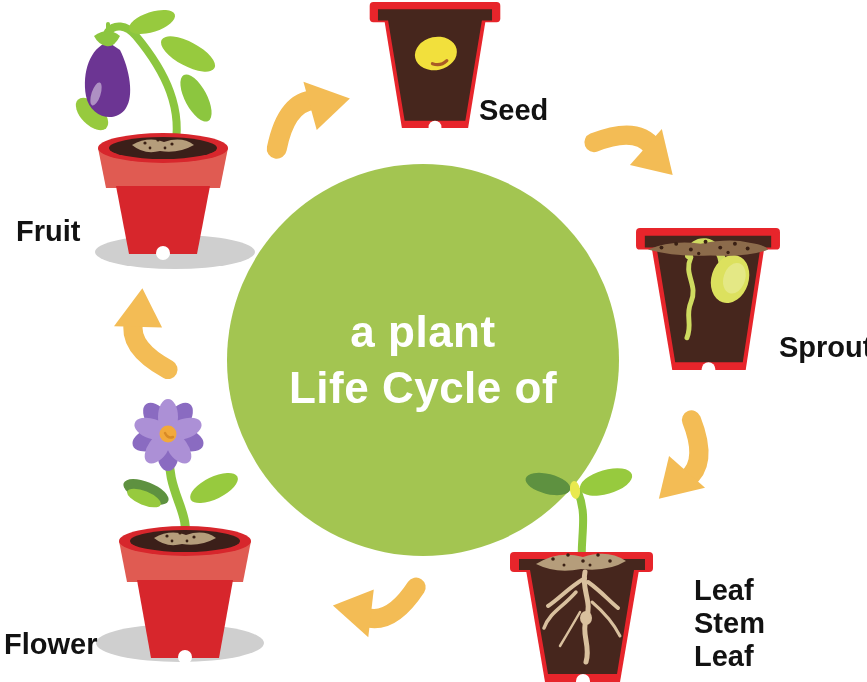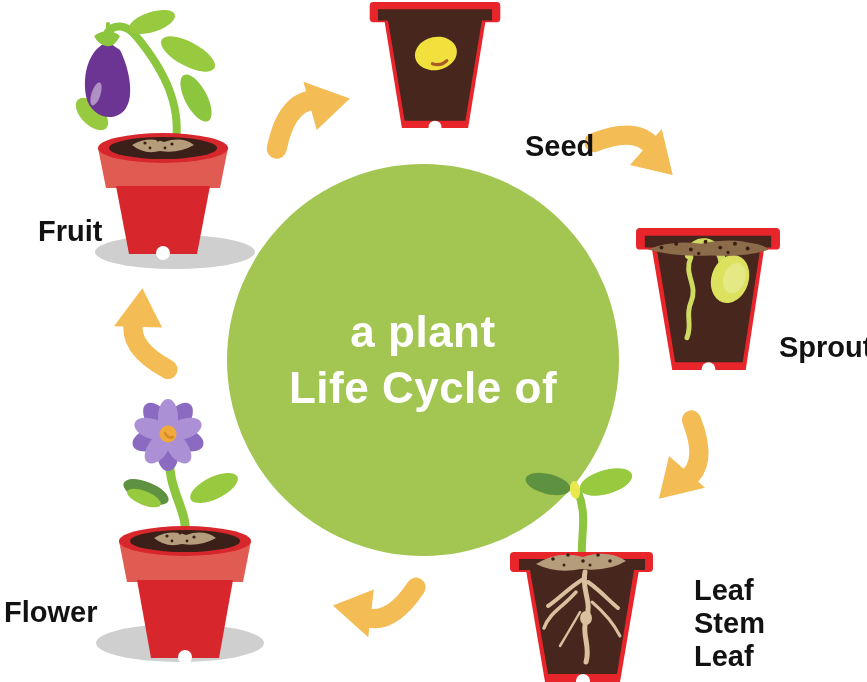--- a/index.html
+++ b/index.html
@@ -11,25 +11,25 @@
     position:absolute;left:227px;top:164px;width:392px;height:392px;border-radius:50%;
     background:var(--circle-green,#A3C551);display:flex;align-items:center;justify-content:center;
   }
   .title{
     text-align:center;color:var(--title-white,#fff);font-weight:bold;font-size:44px;line-height:1.28;
     letter-spacing:0.5px;
   }
   .stage-label{
     position:absolute;color:var(--label-black,#121212);font-weight:700;font-size:29px;line-height:33px;
   }
-  .lbl-seed{left:525px;top:94px;margin-top:36px;}
+  .lbl-seed{left:479px;top:94px;}
   .lbl-sprout{left:779px;top:331px;}
   .lbl-lsr{left:694px;top:574px;}
-  .lbl-flower{left:4px;top:596px;}
-  .lbl-fruit{left:38px;top:215px;}
+  .lbl-flower{left:4px;top:628px;}
+  .lbl-fruit{left:16px;top:215px;}
   .stage-svg{position:absolute;}
   .svg-seed{left:366px;top:2px;width:138px;height:126px;}
   .svg-sprout{left:632px;top:228px;width:152px;height:142px;}
   .svg-leaf{left:496px;top:460px;width:165px;height:222px;}
   .svg-flower{left:92px;top:386px;width:180px;height:296px;}
   .svg-fruit{left:28px;top:2px;width:240px;height:272px;}
   .arrow{position:absolute;}
   .arrow-1{left:256px;top:68px;width:100px;height:100px;transform:rotate(-12deg);}
   .arrow-2{left:586px;top:102px;width:96px;height:96px;transform:rotate(45deg);}
   .arrow-3{left:636px;top:412px;width:96px;height:96px;transform:rotate(135deg);}

